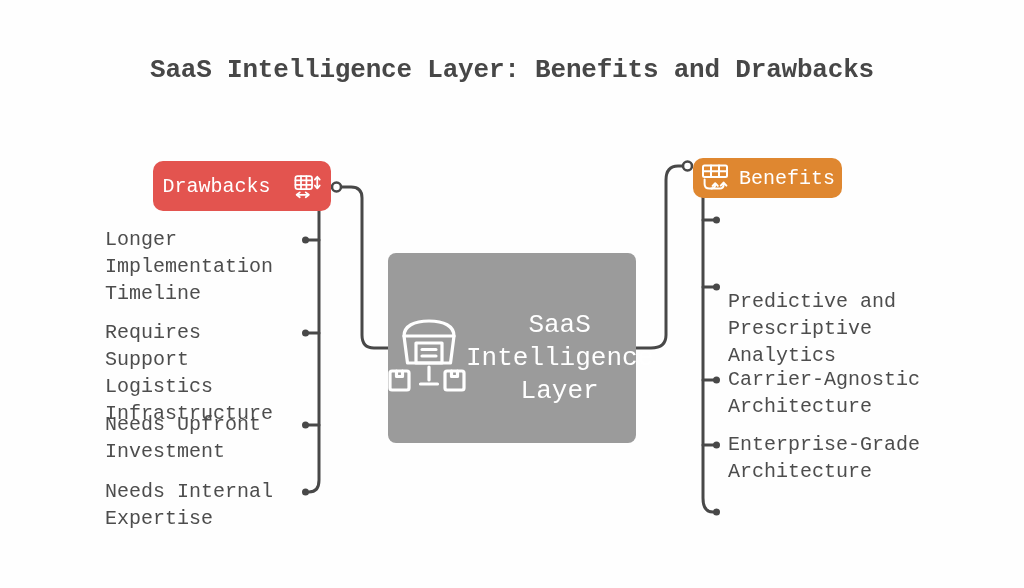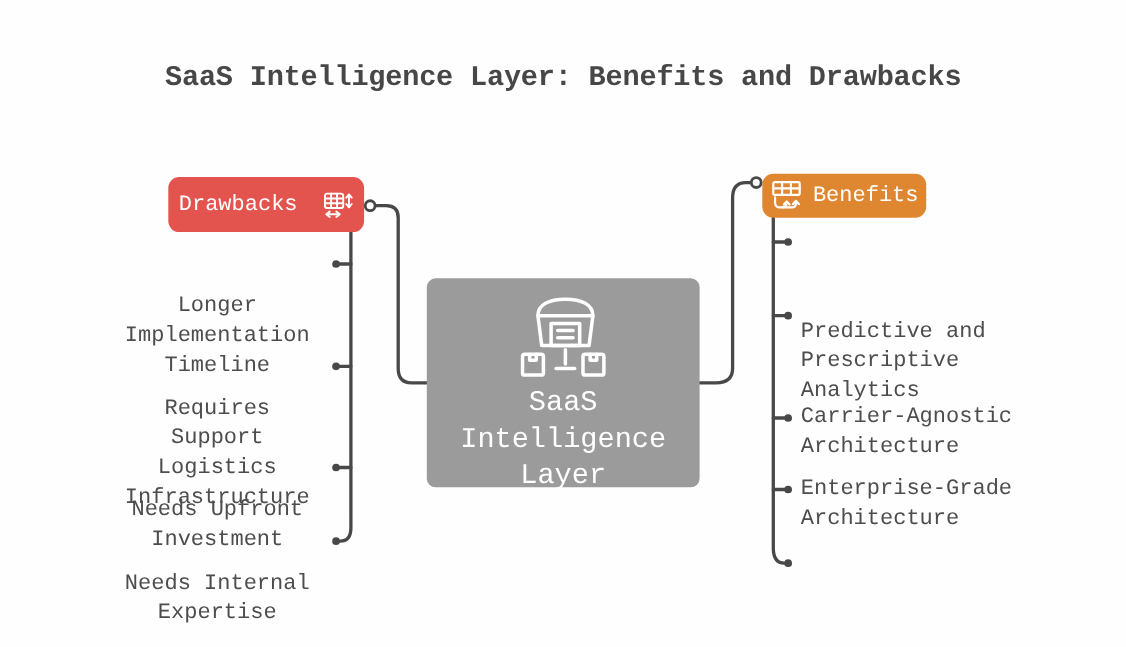--- a/index.html
+++ b/index.html
@@ -17,30 +17,30 @@
   .connectors .dot{fill:var(--line);stroke:none;}
   .connectors .port{fill:#ffffff;stroke:var(--line);stroke-width:2.6;}
   .node{
     position:absolute;display:flex;align-items:center;justify-content:center;
     color:#fff;border-radius:10px;box-sizing:border-box;
   }
   .node-drawbacks{left:153px;top:161px;width:178px;height:50px;background:var(--red);gap:23px;font-size:20px;}
   .node-benefits{left:693px;top:158px;width:149px;height:40px;background:var(--orange);gap:9px;font-size:20px;}
   .node-center{
     left:388px;top:253px;width:248px;height:190px;background:var(--gray);
-    flex-direction:column;justify-content:flex-start;padding-top:16px;border-radius:8px;
+    flex-direction:row;justify-content:flex-start;padding-top:16px;border-radius:8px;
   }
   .node-center .center-label{
     width:234px;text-align:center;font-size:26px;line-height:33px;margin-top:5px;
   }
   .badge-icon{display:flex;align-items:center;}
   .item{
     position:absolute;font-size:20px;line-height:27px;color:var(--text);
   }
-  .item.left{right:734px;width:185px;text-align:center;margin-top:39px;}
+  .item.left{right:734px;width:185px;text-align:left;}
   .item.right{left:728px;width:198px;text-align:left;}
 </style>
 </head>
 <body>
 
 <div class="canvas" style="--red: #e3544f; --orange: #df8730; --gray: #9b9b9b; --line: #484848; --text: #4d4d4d; --title: #474747;">
 
   <div class="title">SaaS Intelligence Layer: Benefits and Drawbacks</div>
 
   <svg class="connectors" viewBox="0 0 1024 588">

